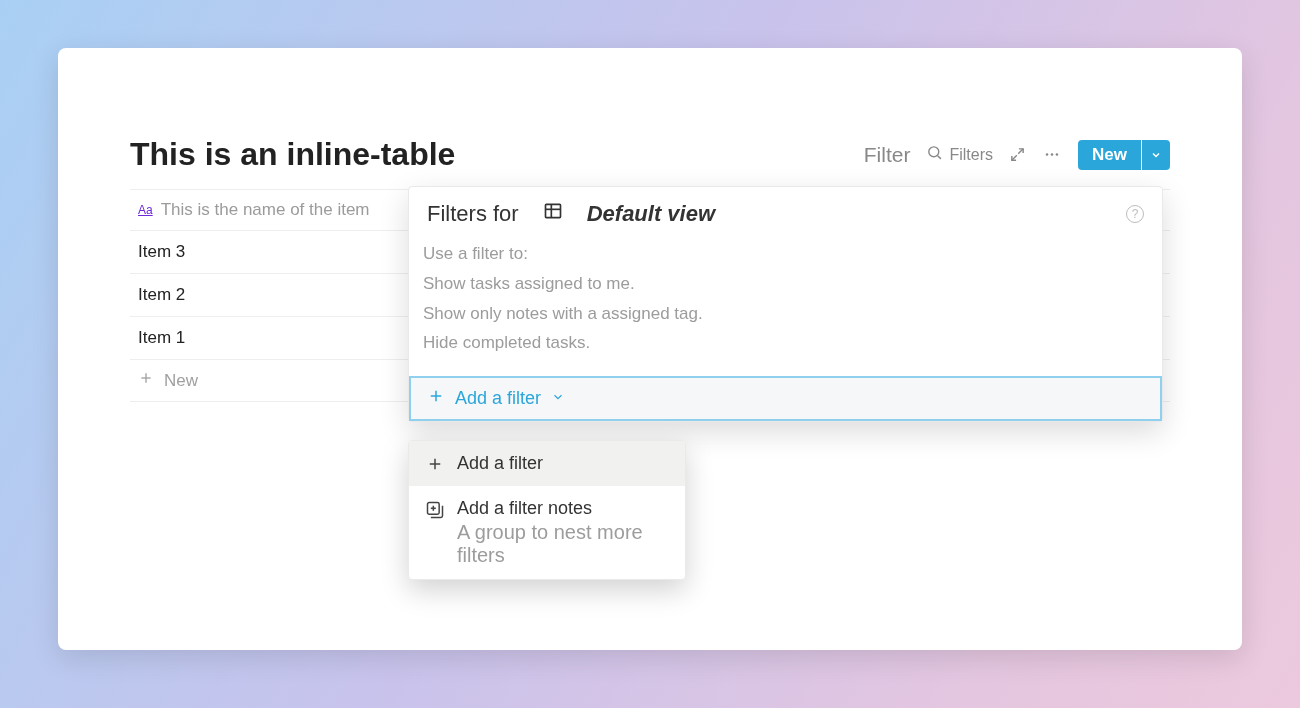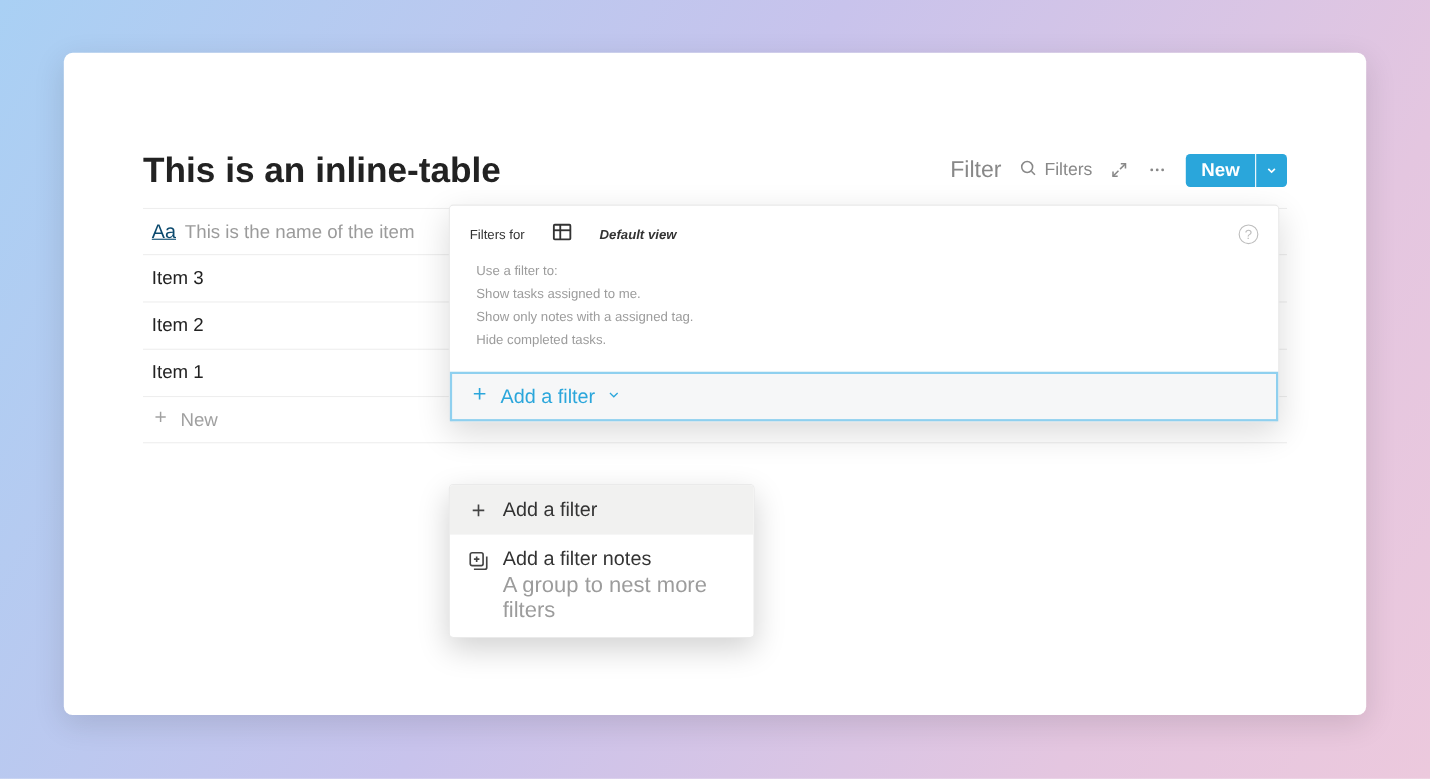--- a/index.html
+++ b/index.html
@@ -111,39 +111,39 @@
     .pop-head {
       display: flex;
       align-items: center;
       justify-content: space-between;
       padding: 14px 18px 4px 18px;
     }
     .pop-head-left {
       display: flex;
       align-items: center;
       gap: 24px;
-      font-size: 12px;
+      font-size: 22px;
       color: #333;
     }
     .pop-head-left .bold { font-weight: 600; font-style: italic; }
     .help-circle {
       width: 18px; height: 18px;
       border: 1.5px solid #bdbdbd;
       border-radius: 50%;
       color: #bdbdbd;
       font-size: 12px;
       display: inline-flex;
       align-items: center;
       justify-content: center;
       cursor: pointer;
     }
     .pop-desc {
-      padding: 8px 18px 18px 24px;
+      padding: 8px 18px 18px 14px;
       color: #9c9c9c;
-      font-size: 12px;
+      font-size: 17px;
       line-height: 1.75;
     }
     .add-filter-bar {
       border-top: 1px solid #eaeaea;
       border-bottom: 1px solid #eaeaea;
       background: #f6f7f8;
       padding: 10px 18px;
       display: flex;
       align-items: center;
       gap: 10px;
@@ -217,21 +217,21 @@
           <svg width="12" height="12" viewBox="0 0 24 24" fill="none" stroke="currentColor" stroke-width="3">
               <polyline points="6 9 12 15 18 9"></polyline>
             </svg>
         </span>
       </span>
     </div>
   </div>
 
   <div class="table">
     <div class="col-header">
-      <span style="font-size:18px;text-decoration:underline;color:#0c4a6e;">Aa</span>
+      <span style="font-size:12px;text-decoration:underline;color:#6d28d9;">Aa</span>
       <span>This is the name of the item</span>
     </div>
     <div class="row">Item 3</div>
     <div class="row">Item 2</div>
     <div class="row">Item 1</div>
     <div class="row-new">
       <span>
         <svg width="16" height="16" viewBox="0 0 24 24" fill="none" stroke="currentColor" stroke-width="2">
             <line x1="12" y1="5" x2="12" y2="19"></line>
             <line x1="5" y1="12" x2="19" y2="12"></line>

